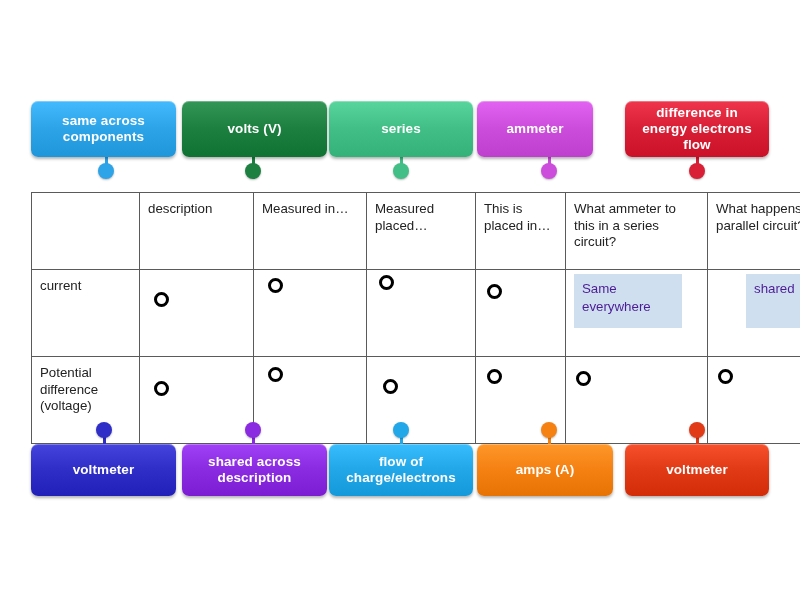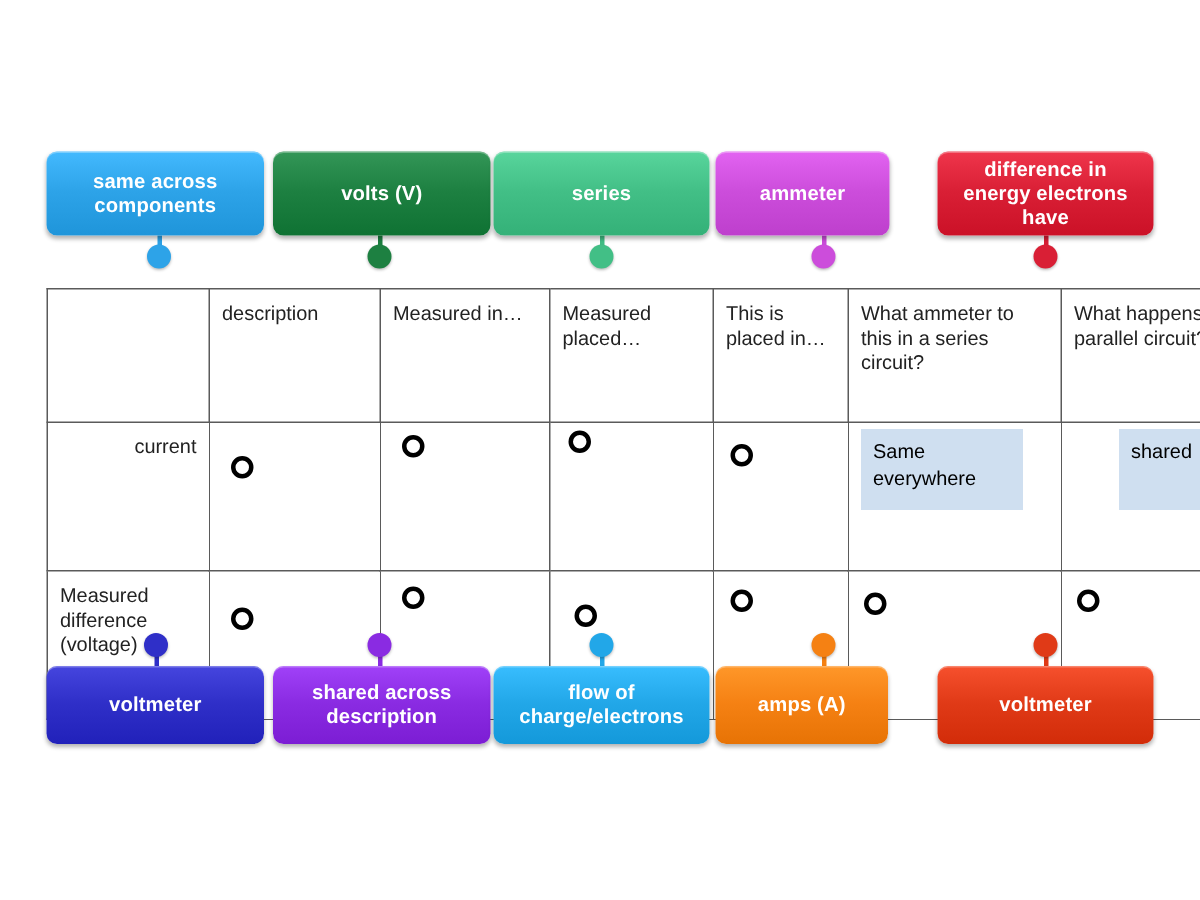--- a/index.html
+++ b/index.html
@@ -76,21 +76,21 @@
     top: 192px;
     width: 735px;
     height: 216px;
     border-collapse: collapse;
     table-layout: fixed;
     background: #ffffff;
   }
   #grid td, #grid th {
     border: 1px solid #5a5a5a;
     vertical-align: top;
-    padding: 8px 8px 16px 8px;
+    padding: 8px 8px 4px 8px;
     font-size: 13.3px;
     font-weight: normal;
     color: #222222;
     text-align: left;
     line-height: 1.25;
     background: #ffffff;
   }
   #grid tr.head td { height: 64px; }
   #grid tr.body td { height: 74px; position: relative; }
 
@@ -105,21 +105,21 @@
     border-radius: 50%;
     box-sizing: border-box;
     background: transparent;
     cursor: pointer;
   }
 
   
   .chip {
     position: absolute;
     background: #cfdff0;
-    color: #000000;
+    color: #4c1d95;
     font-size: 13.3px;
     line-height: 1.35;
     padding: 6px 8px 8px 8px;
     box-sizing: border-box;
     cursor: pointer;
   }
 </style>
 </head>
 <body>
 
@@ -152,60 +152,60 @@
         <div class="knob" style="background: rgb(204, 77, 219);"></div>
       </div>
       <div class="tile" style="left: 477px; top: 101px; width: 116px; height: 56px; background: linear-gradient(rgb(226, 99, 241) 0%, rgb(204, 77, 219) 48%, rgb(190, 63, 205) 100%);">
         <span class="tile-text">ammeter</span>
       </div>
       <div class="pin down" style="left: 689px; top: 157px; height: 22px;">
         <div class="stem" style="background: rgb(217, 31, 53);"></div>
         <div class="knob" style="background: rgb(217, 31, 53);"></div>
       </div>
       <div class="tile" style="left: 625px; top: 101px; width: 144px; height: 56px; background: linear-gradient(rgb(239, 53, 75) 0%, rgb(217, 31, 53) 48%, rgb(203, 17, 39) 100%);">
-        <span class="tile-text">difference in energy electrons have</span>
+        <span class="tile-text">difference in energy electrons flow</span>
       </div>
     </div>
 
   <table id="grid">
     <thead>
       <tr class="head">
           <td style="width: 91px;"></td>
           <td style="width: 97px;">description</td>
           <td style="width: 96px;">Measured in…</td>
           <td style="width: 92px;">Measured placed…</td>
           <td style="width: 73px; margin-top: 38px;">This is placed in…</td>
           <td style="width: 125px;">What ammeter to this in a series circuit?</td>
           <td style="width: 161px;">What happens to this in a parallel circuit?</td>
         </tr>
     </thead>
     <tbody id="grid-body">
         <tr class="body">
-          <td class="rowlabel" style="width: 91px; text-align: right;">current</td>
+          <td class="rowlabel" style="width: 91px;">current</td>
           <td style="width: 97px;">
             <div class="drop-dot" style="left: 14px; top: 22px;"></div>
           </td>
           <td style="width: 96px;">
             <div class="drop-dot" style="left: 14px; top: 8px;"></div>
           </td>
           <td style="width: 92px;">
             <div class="drop-dot" style="left: 12px; top: 5px;"></div>
           </td>
           <td style="width: 73px;">
             <div class="drop-dot" style="left: 11px; top: 14px;"></div>
           </td>
           <td style="width: 125px;">
             <div class="chip" style="left: 8px; top: 4px; width: 108px; height: 54px;">Same everywhere</div>
           </td>
           <td style="width: 161px;">
             <div class="chip" style="left: 38px; top: 4px; width: 84px; height: 54px;">shared</div>
           </td>
         </tr>
         <tr class="body">
-          <td class="rowlabel" style="width: 91px;">Measured difference (voltage)</td>
+          <td class="rowlabel" style="width: 91px;">Potential difference (voltage)</td>
           <td style="width: 97px;">
             <div class="drop-dot" style="left: 14px; top: 24px;"></div>
           </td>
           <td style="width: 96px;">
             <div class="drop-dot" style="left: 14px; top: 10px;"></div>
           </td>
           <td style="width: 92px;">
             <div class="drop-dot" style="left: 16px; top: 22px;"></div>
           </td>
           <td style="width: 73px;">
@@ -240,21 +240,21 @@
         <div class="stem" style="background: rgb(34, 167, 232);"></div>
         <div class="knob" style="background: rgb(34, 167, 232);"></div>
       </div>
       <div class="tile" style="left: 329px; top: 444px; width: 144px; height: 52px; background: linear-gradient(rgb(56, 189, 254) 0%, rgb(34, 167, 232) 48%, rgb(20, 153, 218) 100%);">
         <span class="tile-text">flow of charge/electrons</span>
       </div>
       <div class="pin up" style="left: 541px; top: 422px; height: 24px;">
         <div class="stem" style="background: rgb(245, 129, 19);"></div>
         <div class="knob" style="background: rgb(245, 129, 19);"></div>
       </div>
-      <div class="tile" style="left: 477px; top: 444px; width: 115px; height: 52px; background: linear-gradient(rgb(255, 151, 41) 0%, rgb(245, 129, 19) 48%, rgb(231, 115, 5) 100%);">
+      <div class="tile" style="left: 477px; top: 444px; width: 136px; height: 52px; background: linear-gradient(rgb(255, 151, 41) 0%, rgb(245, 129, 19) 48%, rgb(231, 115, 5) 100%);">
         <span class="tile-text">amps (A)</span>
       </div>
       <div class="pin up" style="left: 689px; top: 422px; height: 24px;">
         <div class="stem" style="background: rgb(224, 58, 23);"></div>
         <div class="knob" style="background: rgb(224, 58, 23);"></div>
       </div>
       <div class="tile" style="left: 625px; top: 444px; width: 144px; height: 52px; background: linear-gradient(rgb(246, 80, 45) 0%, rgb(224, 58, 23) 48%, rgb(210, 44, 9) 100%);">
         <span class="tile-text">voltmeter</span>
       </div>
     </div>

